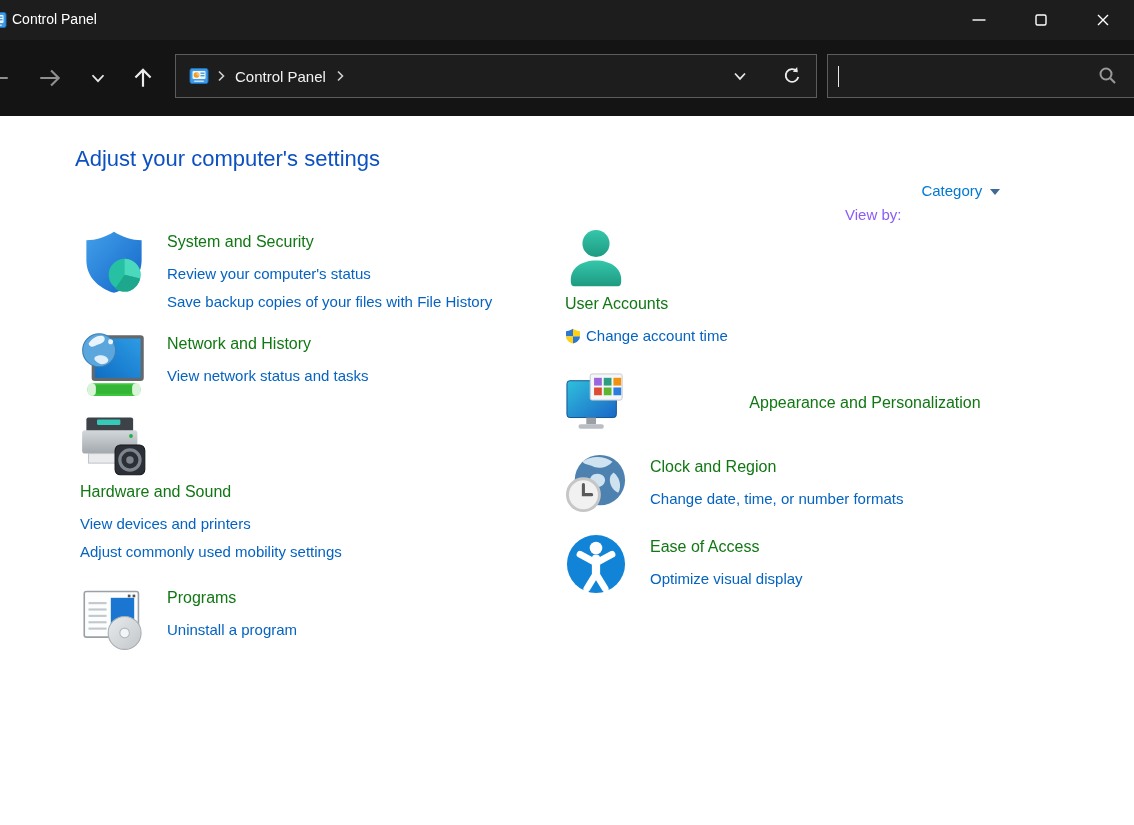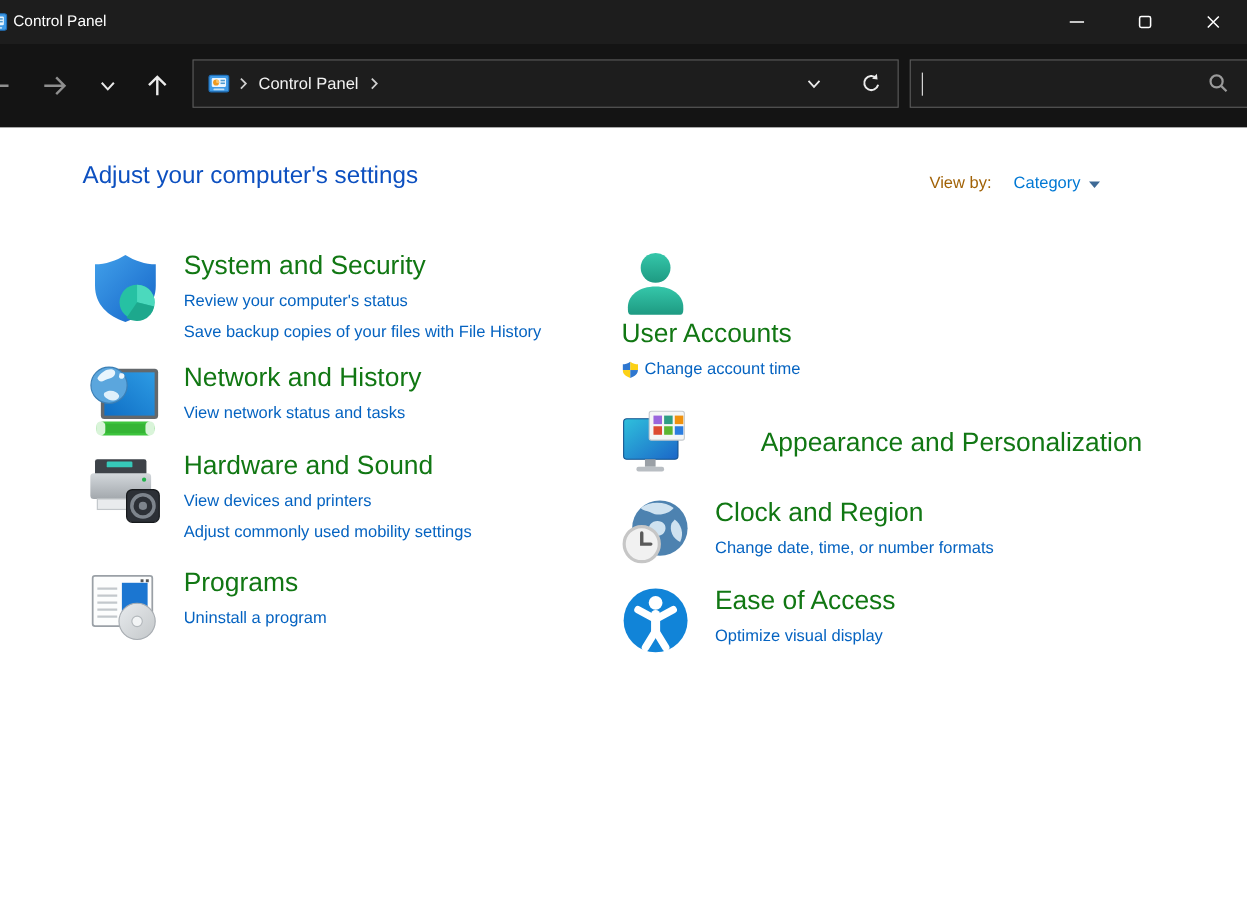--- a/index.html
+++ b/index.html
@@ -44,48 +44,48 @@
   .search-input { flex:1 1 auto; height:100%; background:transparent; border:none; outline:none;
     color:#f2f2f2; font-size:15px; padding-left:10px; font-family:"Liberation Sans",sans-serif; }
   .search-caret { position:absolute; left:10px; top:11px; width:1px; height:21px; background:#e8e8e8; }
   .search-glyph { width:24px; height:24px; margin-right:16px; flex:0 0 auto; }
 
   
   .content { position:absolute; left:0; top:116px; width:100%; height:709px; background:#ffffff; }
   .page-title { position:absolute; left:75px; top:30px; font-size:22px; font-weight:400;
     color:var(--heading-blue,#0d50c0); }
   .viewby { position:absolute; left:845px; top:42px; font-size:15px; display:flex; align-items:center; }
-  .viewby-label { color:#a16207; margin-right:20px; }
+  .viewby-label { color:#8b5cf6; margin-right:20px;margin-top:48px; }
   .viewby-value { color:var(--accent-blue,#0078d4); display:flex; align-items:center; }
   .viewby-caret { width:0; height:0; border-left:5px solid transparent; border-right:5px solid transparent;
     border-top:6px solid #3e6a96; margin-left:8px; margin-top:2px; }
 
   .col { position:absolute; top:112px; }
   .col-left  { left:80px;  width:460px; }
   .col-right { left:565px; width:520px; }
 
   .cat { display:flex; align-items:flex-start; }
   .cat.center { align-items:center;text-align:center; }
   .cat-icon { flex:0 0 auto; }
   .col-left  .cat-icon { width:68px; height:68px; margin-right:19px; }
   .col-right .cat-icon { width:62px; height:62px; margin-right:23px; }
   .cat-icon svg { width:100%; height:100%; display:block; }
   .col-left  .cat-body { width:344px; }
   .col-right .cat-body { width:430px; }
-  .cat-title { display:inline-block; font-size:24px; line-height:24px; margin:2px 0 6px;
+  .cat-title { display:inline-block; font-size:16px; line-height:24px; margin:2px 0 6px;
     color:var(--category-green,#117713); }
   .cat.center .cat-title { margin:0; }
   .task { display:flex; align-items:center; font-size:15px; line-height:28px;
     color:var(--link-blue,#0563c1); }
   .task .uac { width:16px; height:16px; margin-right:5px; flex:0 0 auto; display:inline-block; }
   .task .uac svg { width:16px; height:16px; display:block; }
 
   .col-left  .cat:nth-child(1) { margin-bottom:14px; }
   .col-left  .cat:nth-child(2) { margin-bottom:12px; }
-  .col-left  .cat:nth-child(3) { margin-bottom:18px; }
+  .col-left  .cat:nth-child(3) { margin-bottom:18px;flex-direction:column; }
   .col-right .cat:nth-child(1) { margin-bottom:22px;flex-direction:column; }
   .col-right .cat:nth-child(2) { margin-bottom:19px; }
   .col-right .cat:nth-child(3) { margin-bottom:18px; }
 </style>
 </head>
 <body>
 
 <div class="titlebar">
   <span class="app-icon">
     <svg viewBox="0 0 20 20">

